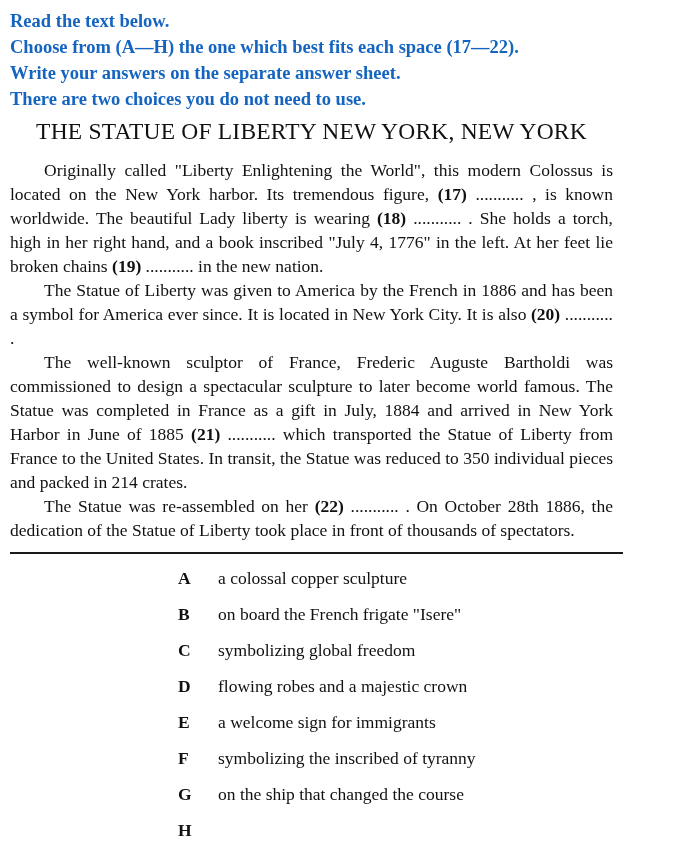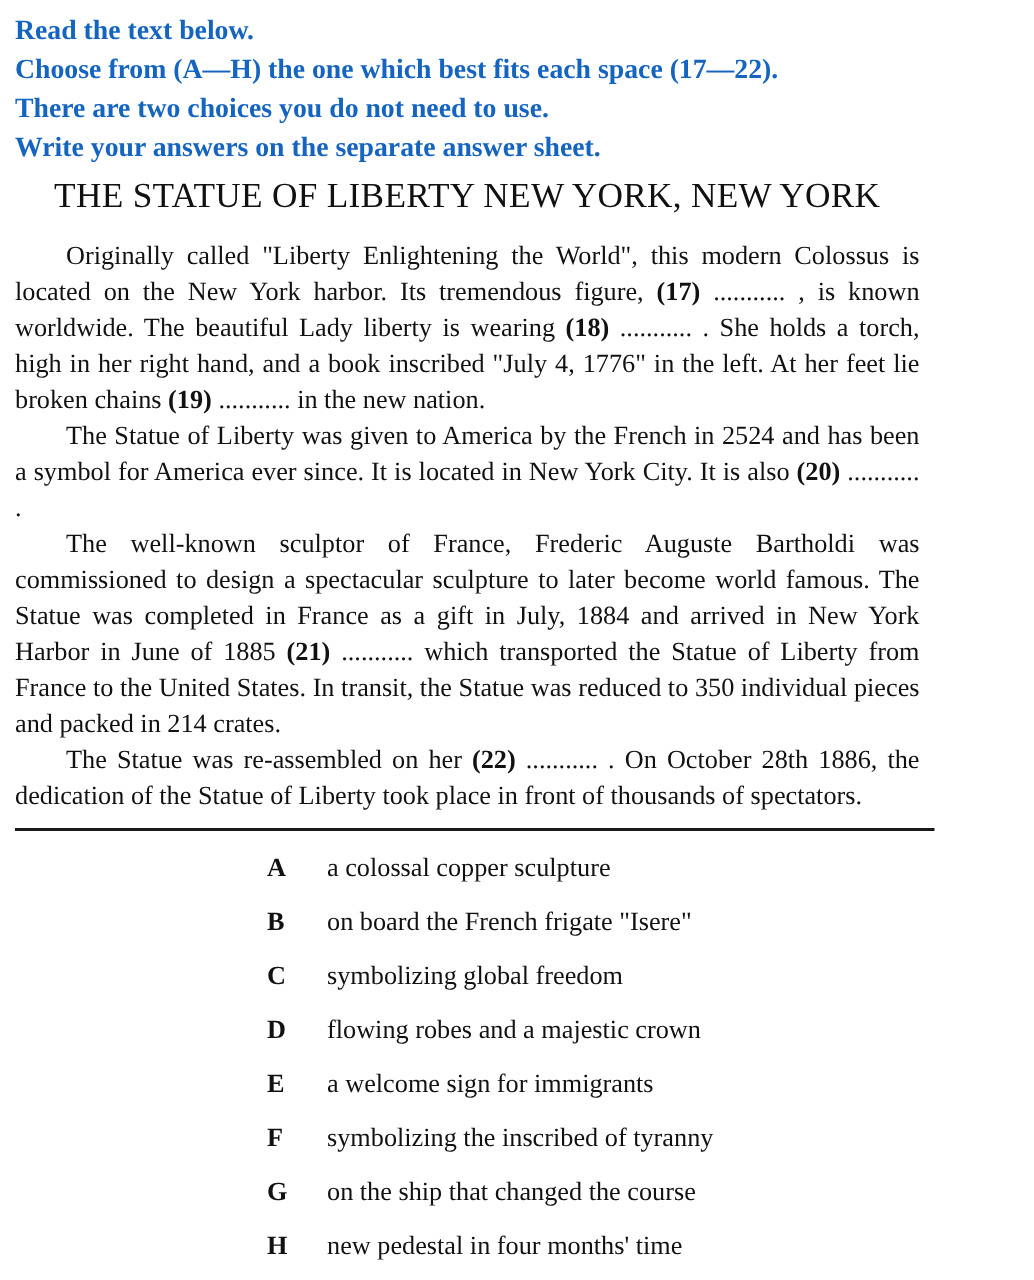--- a/index.html
+++ b/index.html
@@ -60,29 +60,29 @@
   .option-text { flex: 1; }
 </style>
 </head>
 <body>
 
 <div class="page">
 
   <div class="instructions">
     <p>Read the text below.</p>
     <p>Choose from (A—H) the one which best fits each space (17—22).</p>
+    <p>Write your answers on the separate answer sheet.</p>
     <p>There are two choices you do not need to use.</p>
-    <p>Write your answers on the separate answer sheet.</p>
   </div>
 
   <h1 class="passage-title">THE STATUE OF LIBERTY NEW YORK, NEW YORK</h1>
 
   <div class="passage">
       <p class="para"><span>Originally called "Liberty Enlightening the World", this modern Colossus is located on the New York harbor. Its tremendous figure, </span><span class="b">(17)</span><span> ........... , is known worldwide. The beautiful Lady liberty is wearing </span><span class="b">(18)</span><span> ........... . She holds a torch, high in her right hand, and a book inscribed "July 4, 1776" in the left. At her feet lie broken chains </span><span class="b">(19)</span><span> ........... in the new nation.</span></p>
-      <p class="para"><span>The Statue of Liberty was given to America by the French in 2524 and has been a symbol for America ever since. It is located in New York City. It is also </span><span class="b">(20)</span><span> ........... .</span></p>
+      <p class="para"><span>The Statue of Liberty was given to America by the French in 1886 and has been a symbol for America ever since. It is located in New York City. It is also </span><span class="b">(20)</span><span> ........... .</span></p>
       <p class="para"><span>The well-known sculptor of France, Frederic Auguste Bartholdi was commissioned to design a spectacular sculpture to later become world famous. The Statue was completed in France as a gift in July, 1884 and arrived in New York Harbor in June of 1885 </span><span class="b">(21)</span><span> ........... which transported the Statue of Liberty from France to the United States. In transit, the Statue was reduced to 350 individual pieces and packed in 214 crates.</span></p>
       <p class="para"><span>The Statue was re-assembled on her </span><span class="b">(22)</span><span> ........... .  On October 28th 1886, the dedication of the Statue of Liberty took place in front of thousands of spectators.</span></p>
     </div>
 
   <hr class="divider">
 
   <div class="options">
       <div class="option-row">
         <span class="option-letter">A</span>
         <span class="option-text">a colossal copper sculpture</span>
@@ -106,17 +106,16 @@
       <div class="option-row">
         <span class="option-letter">F</span>
         <span class="option-text">symbolizing the inscribed of tyranny</span>
       </div>
       <div class="option-row">
         <span class="option-letter">G</span>
         <span class="option-text">on the ship that changed the course</span>
       </div>
       <div class="option-row">
         <span class="option-letter">H</span>
-        <span class="option-text">new pedestal in four months' time</span>
       </div>
     </div>
 
 </div>
 
 </body></html>

